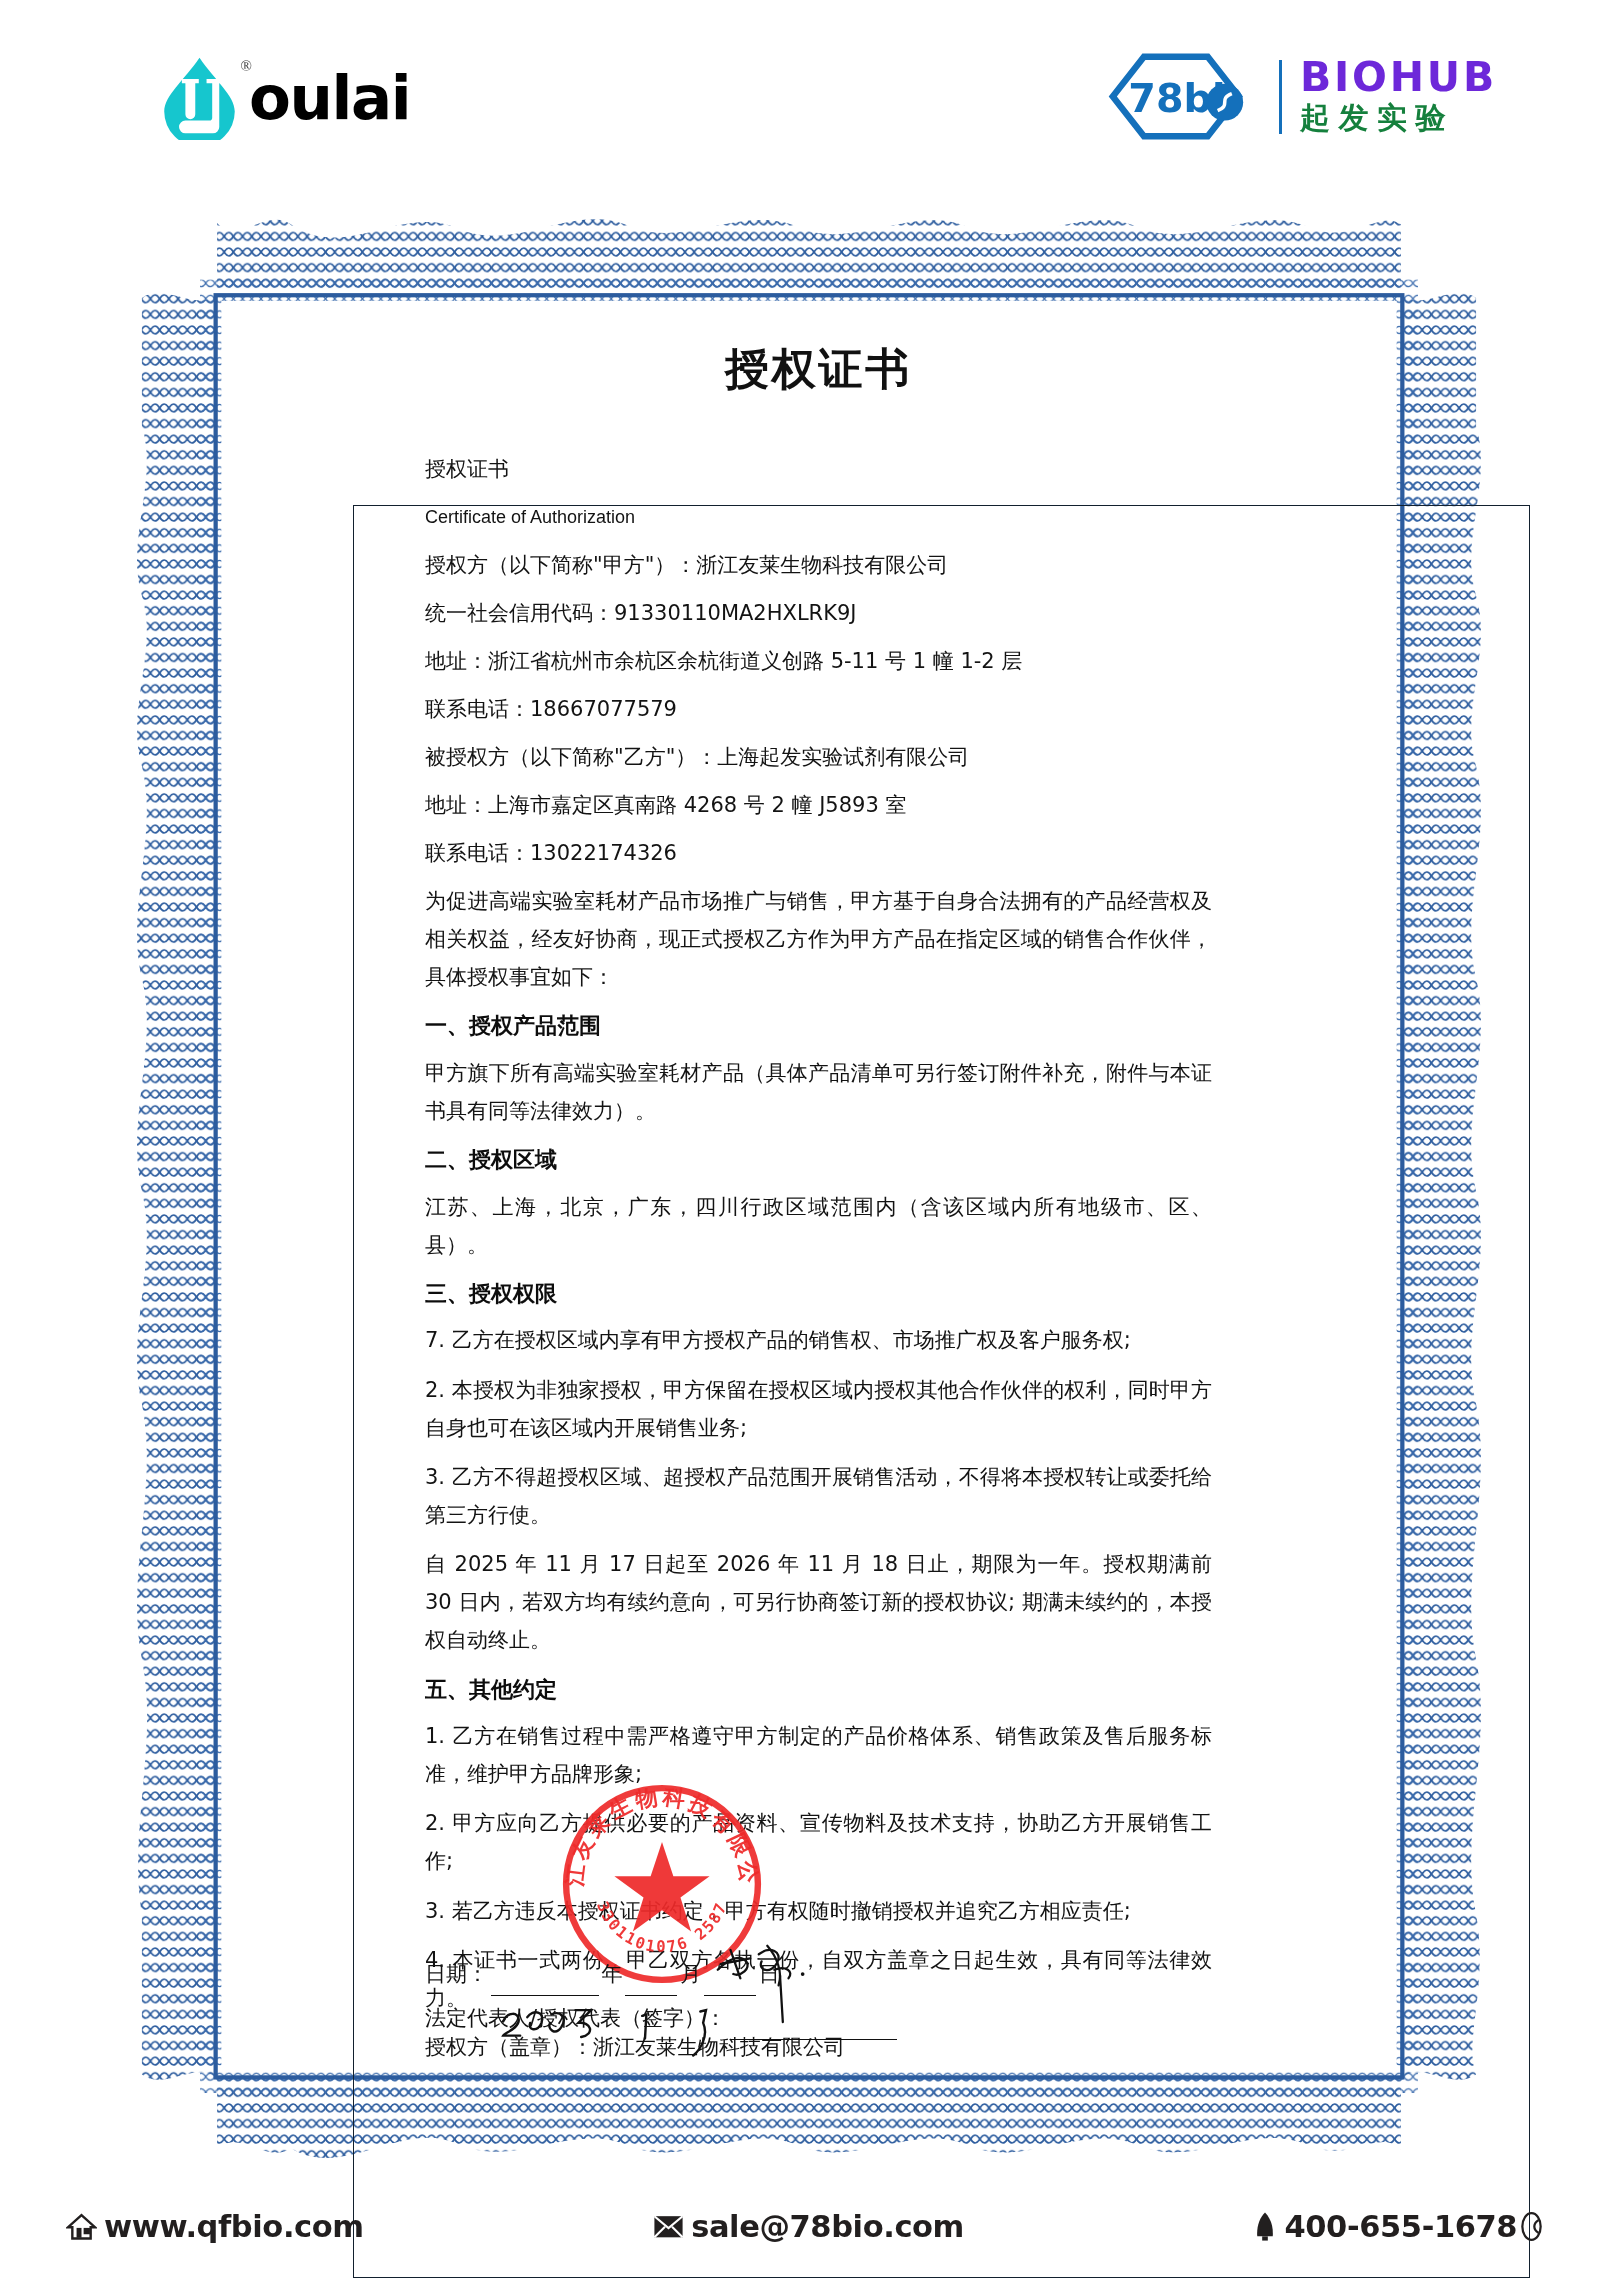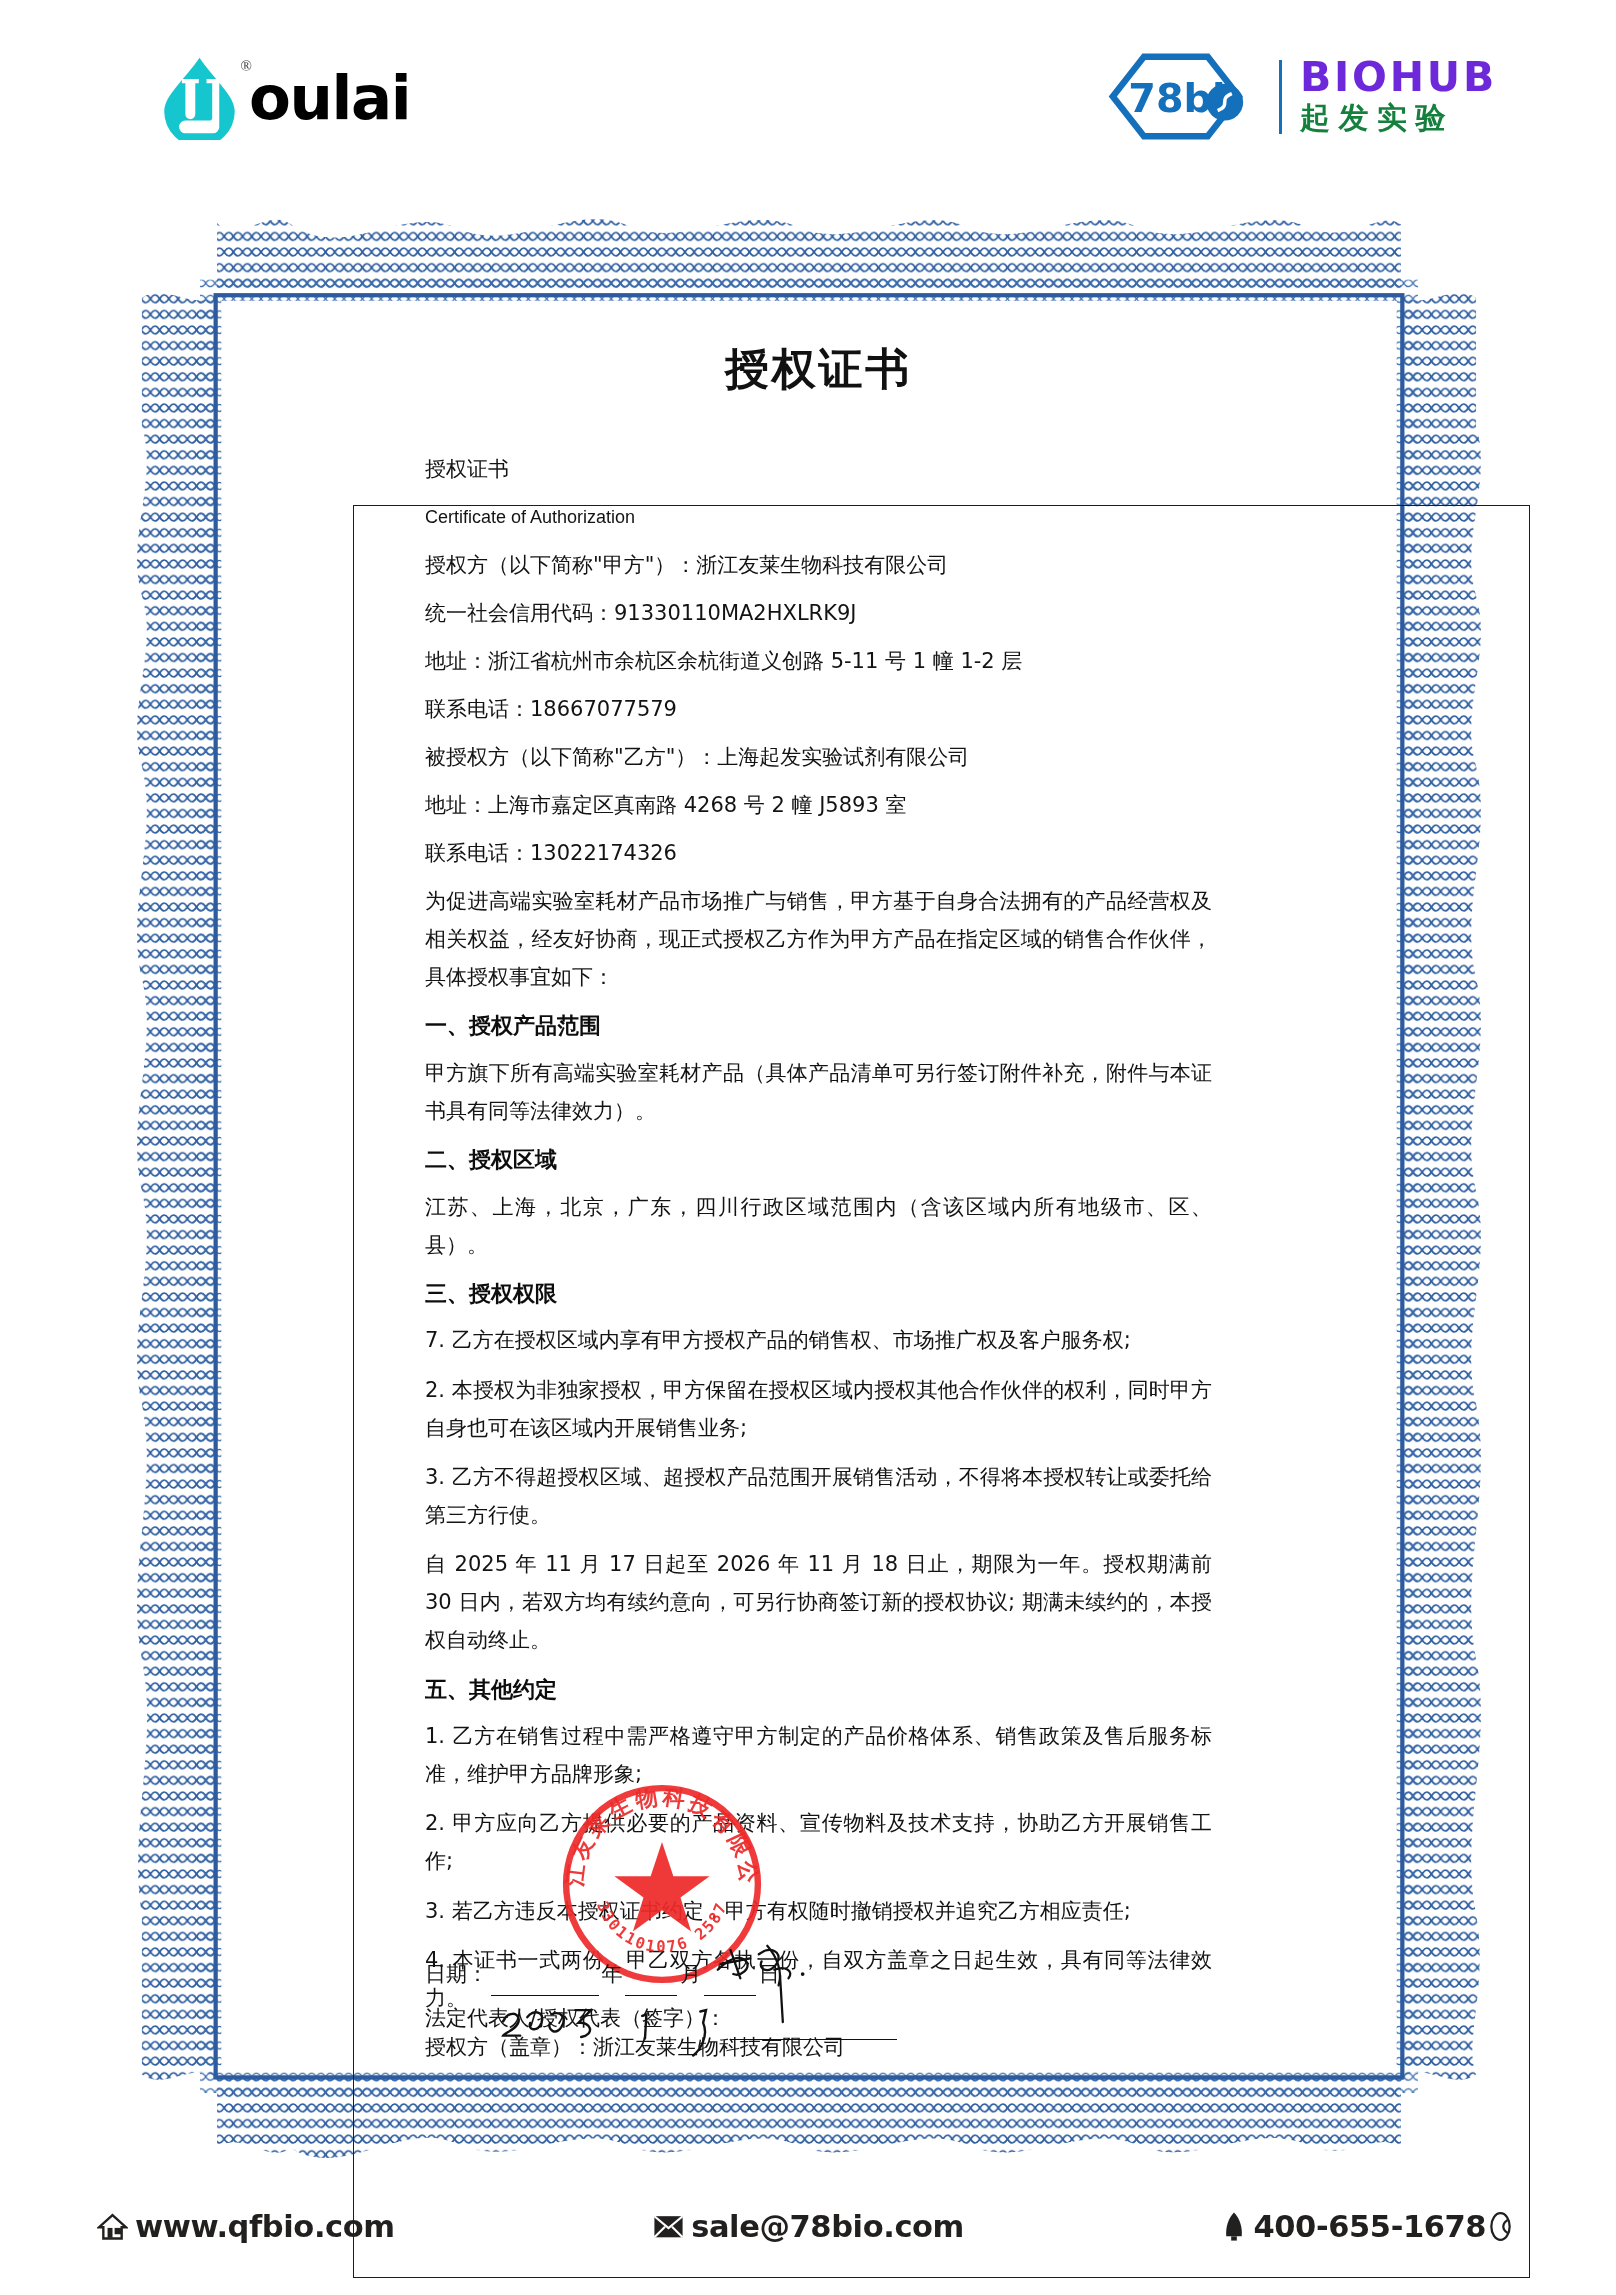--- a/index.html
+++ b/index.html
@@ -174,21 +174,21 @@
   }
 
   
   #footer {
     position: absolute;
     left: 0; top: 2184px;
     width: 1616px; height: 85px;
     display: flex;
     align-items: center;
     justify-content: space-between;
-    padding: 0 97px;
+    padding: 0 66px;
   }
   .foot-item {
     display: flex;
     align-items: center;
     font-size: 30.5px;
     font-weight: 700;
     color: #221f1f;
     letter-spacing: -0.4px;
     font-family: "DejaVu Sans", sans-serif;
   }

